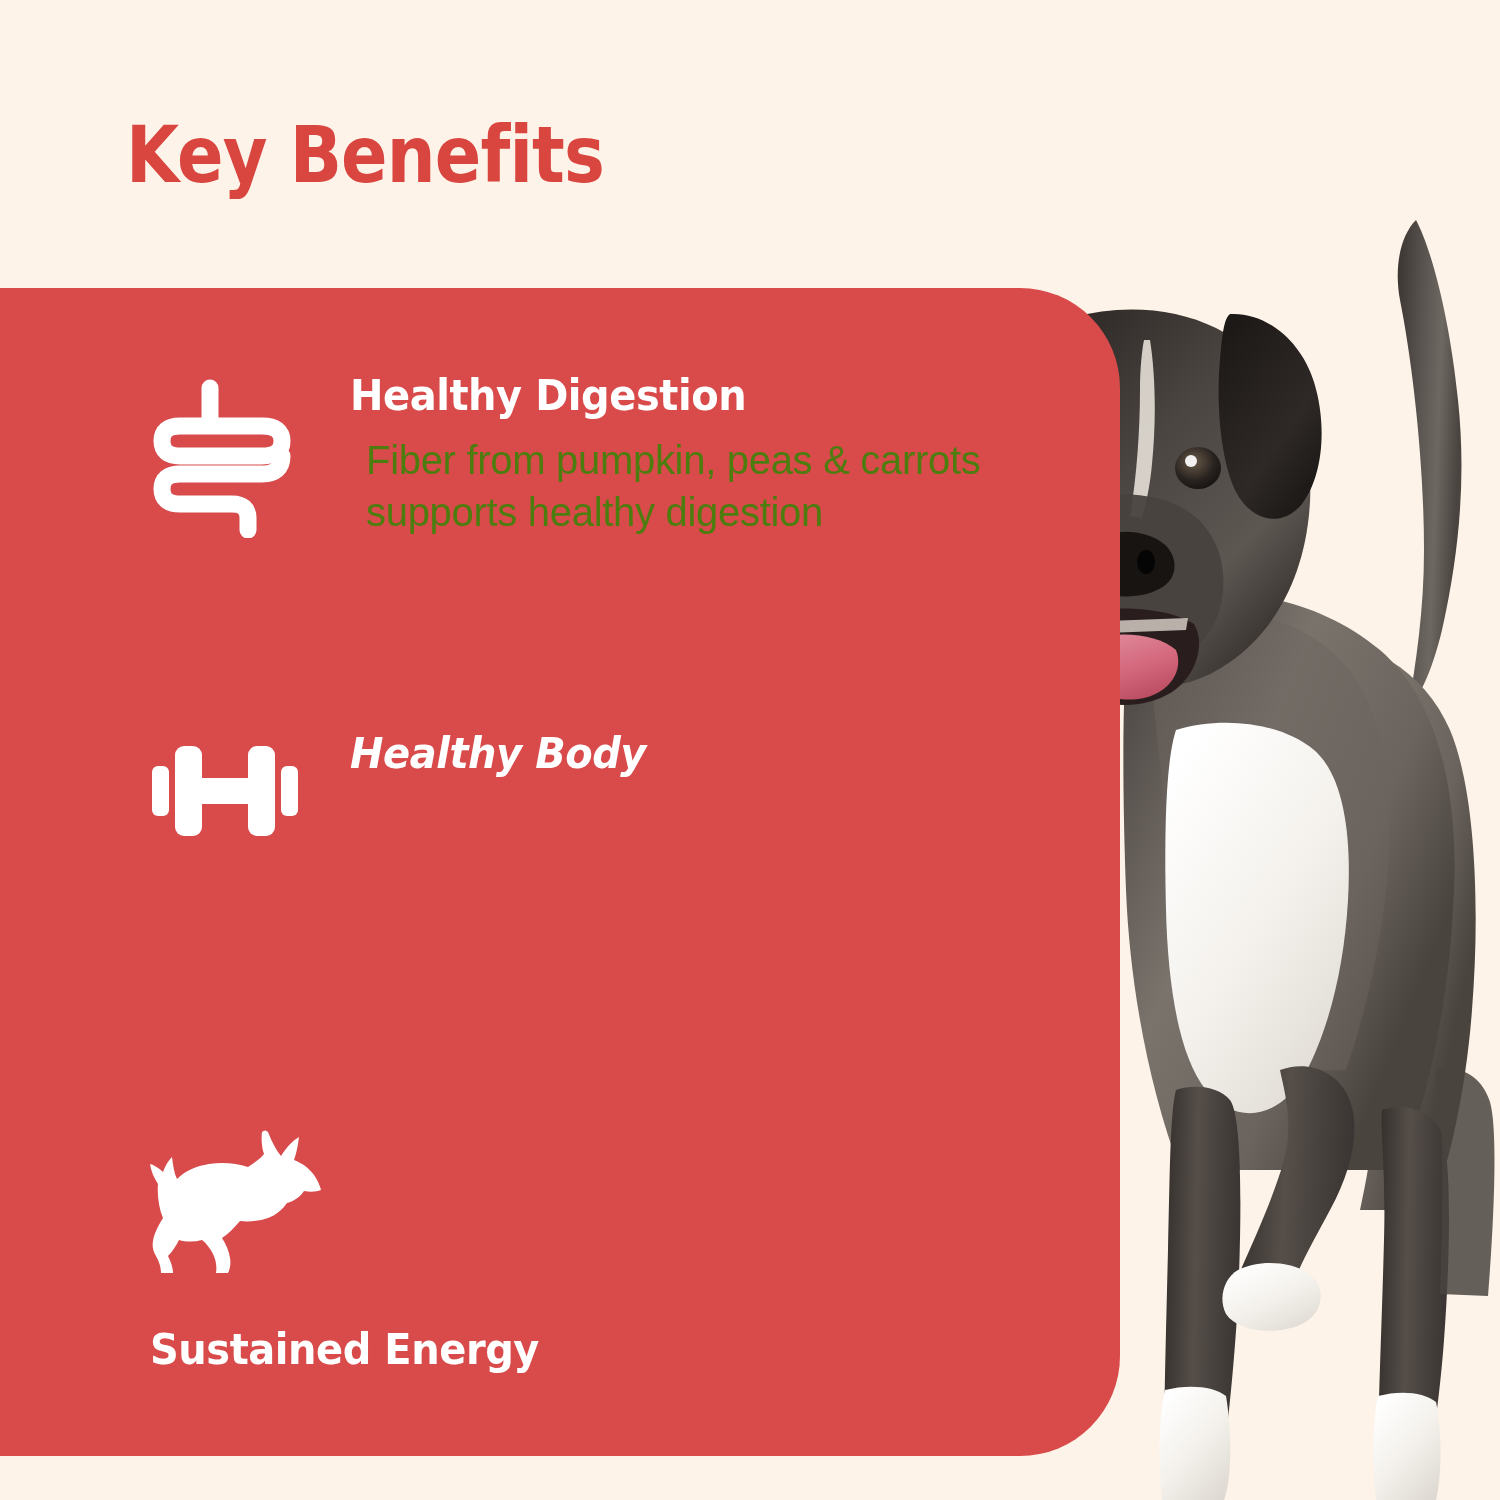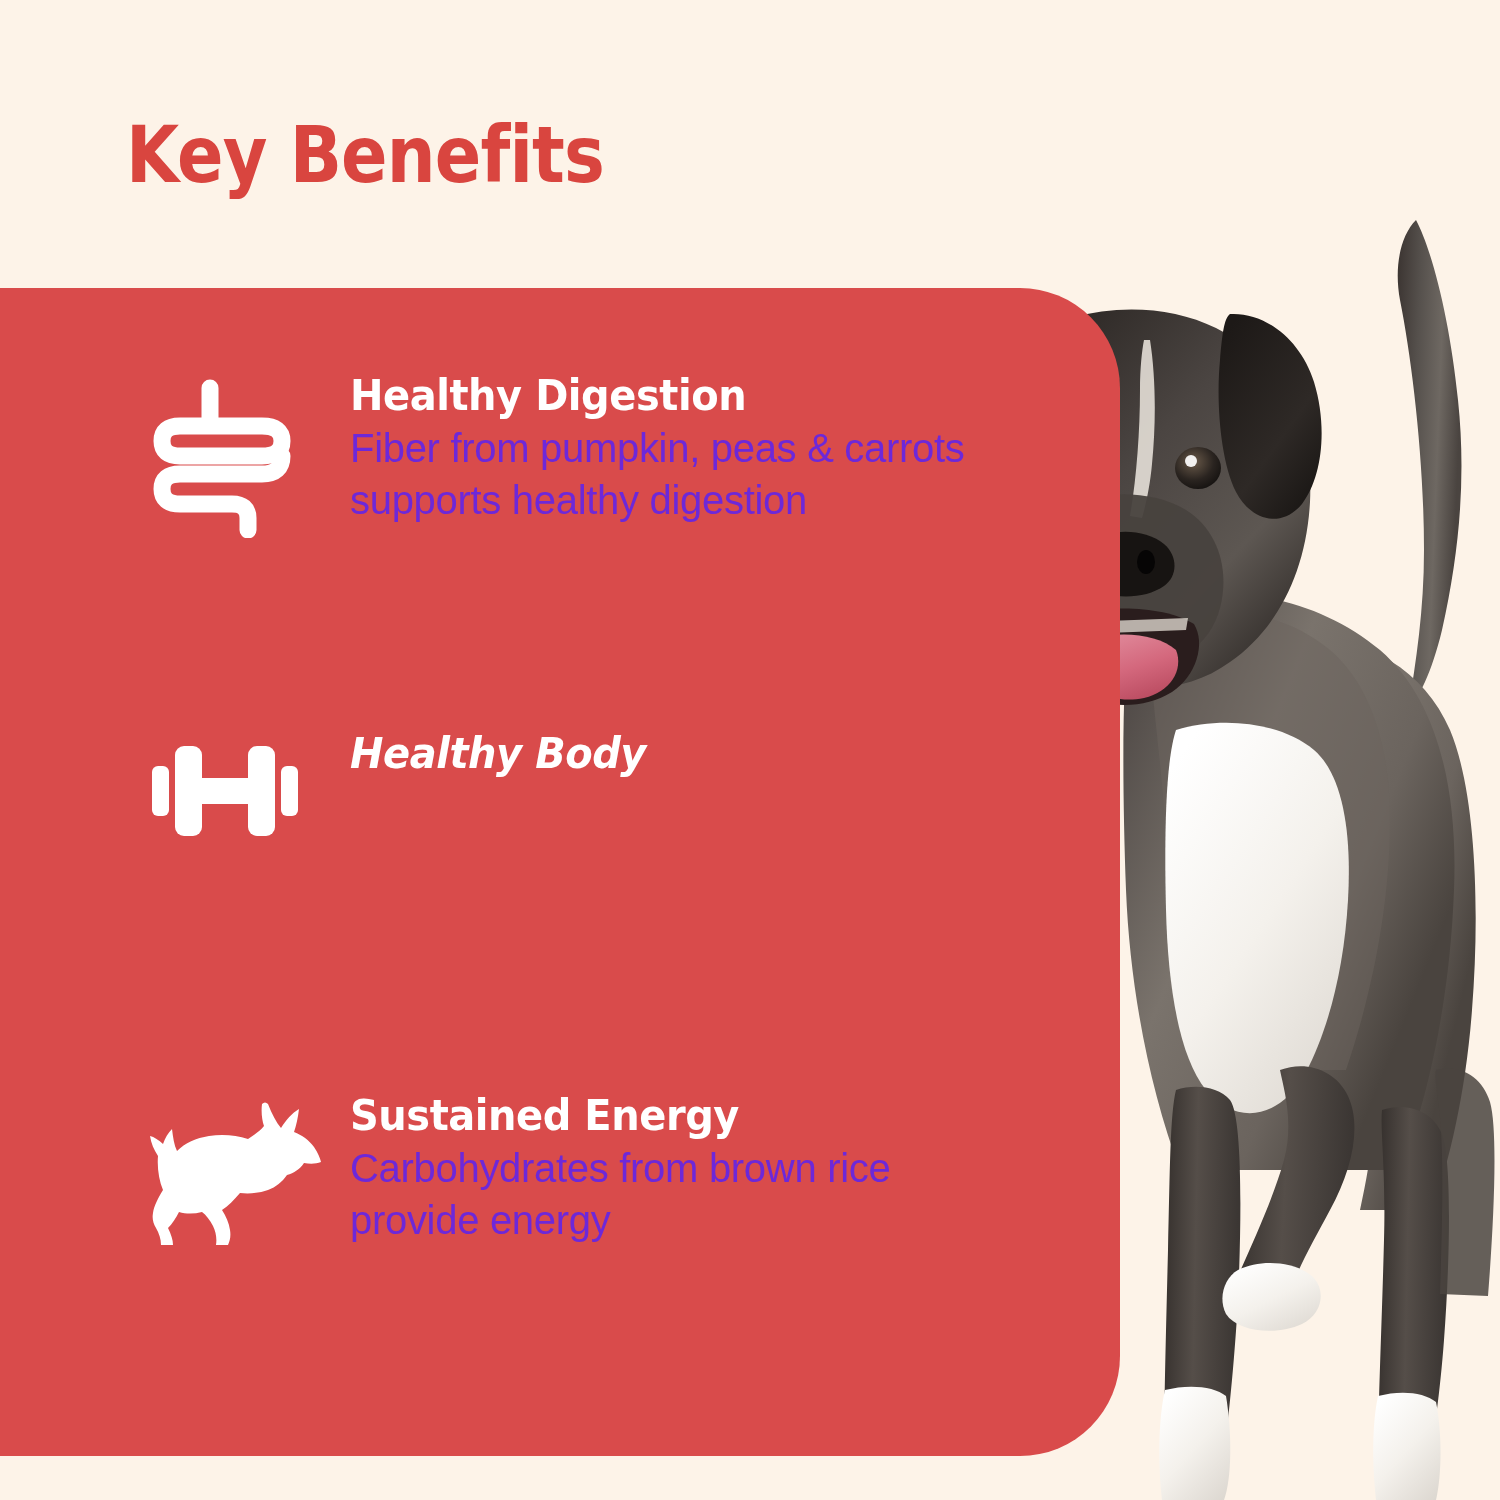--- a/index.html
+++ b/index.html
@@ -65,21 +65,21 @@
   }
   .benefit-row {
     position: absolute;
     display: flex;
     align-items: flex-start;
     left: 150px;
     width: 930px;
   }
   .benefit-row.row-0 { top: 372px; }
   .benefit-row.row-1 { top: 730px; font-style: italic; }
-  .benefit-row.row-2 { top: 1092px; }
+  .benefit-row.row-2 { top: 1120px; flex-direction: column; }
 
   .benefit-icon {
     width: 200px;
     flex: 0 0 200px;
     display: flex;
     align-items: flex-start;
     justify-content: flex-start;
     padding-top: 6px;
   }
   .benefit-icon svg { display: block; }
@@ -98,22 +98,22 @@
     transform: scaleX(0.93);
     transform-origin: left center;
     white-space: nowrap;
     margin: 0 0 4px 0;
   }
   .benefit-body {
     font-family: "Liberation Sans", sans-serif;
     font-weight: 400;
     font-size: 40px;
     line-height: 1.30;
-    color: #6d28d9;
-    margin: 0;
+    color: #4d7c0f;
+    margin: 16px;
     max-width: 670px;
     letter-spacing: -0.3px;
   }
 </style>
 </head>
 <body>
 
 <div id="page">
 
   <div class="dog-photo">
@@ -251,18 +251,17 @@
     </div>
 
     <div class="benefit-row row-2">
       <div class="benefit-icon">
         <svg width="180" height="150" viewBox="0 0 180 150" xmlns="http://www.w3.org/2000/svg">
           <path fill="#FFFFFF" d="M118 6 C122 16 126 24 131 30 C136 22 142 15 149 11 C148 20 146 28 144 34 C152 37 159 42 164 49 C168 55 170 60 171 64 C166 66 160 66 154 65 C150 71 144 75 137 77 C132 84 126 89 118 92 C110 95 100 96 90 95 C84 102 78 108 72 112 C76 118 79 125 80 132 C81 138 80 143 78 147 L66 147 C67 141 66 134 63 128 C60 122 56 117 52 114 C44 116 36 116 29 114 C26 120 22 126 18 130 C21 136 23 142 23 147 L11 147 C11 141 9 135 6 130 C3 125 2 120 3 115 C4 108 8 100 13 92 C9 82 7 70 8 58 C4 52 1 45 0 38 C4 39 9 42 13 46 C15 40 18 35 22 31 C23 39 24 47 27 53 C35 45 46 40 59 38 C72 36 86 37 98 41 C104 37 110 33 114 28 C112 22 111 14 112 6 C114 4 116 4 118 6 Z"></path>
         </svg>
       </div>
       <div class="benefit-text">
         <div class="benefit-heading">Sustained Energy</div>
-        <div class="benefit-body">Carbohydrates from brown rice provide energy</div>
       </div>
     </div>
 
   </div>
 </div>
 
 </body></html>

